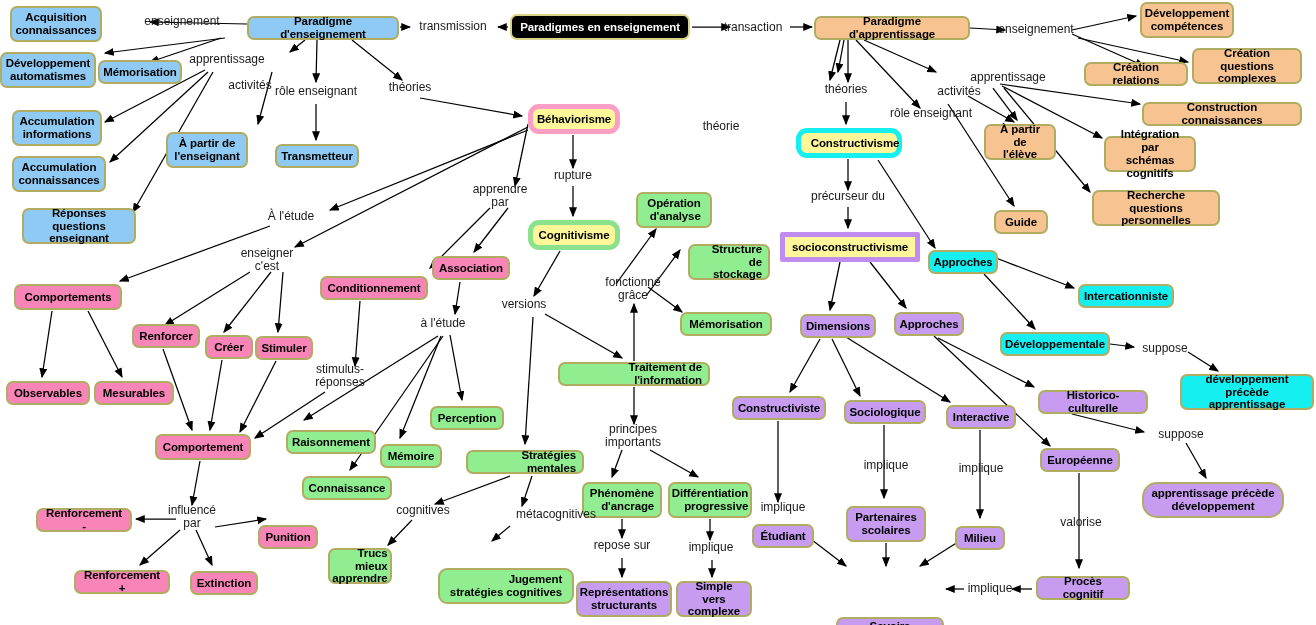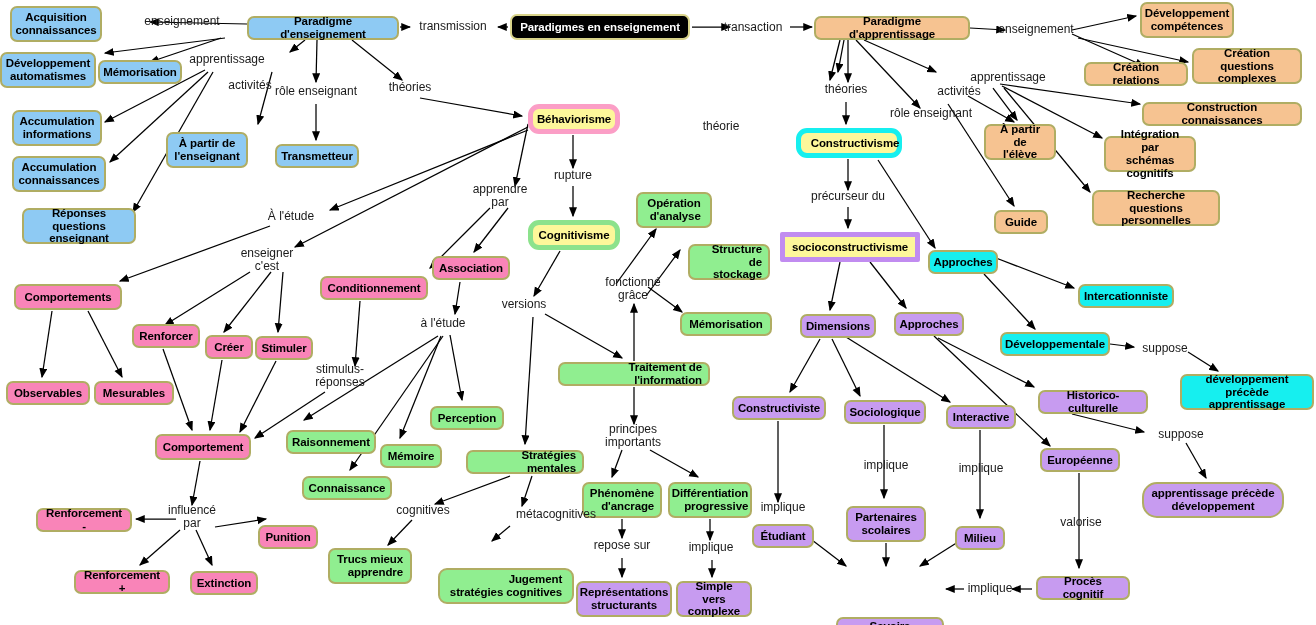--- a/index.html
+++ b/index.html
@@ -210,21 +210,21 @@
 d'analyse</div>
       <div class="node c-green" style="left: 688px; top: 244px; width: 82px; height: 36px; white-space: pre-line;">Structure de
 stockage</div>
       <div class="node c-green" style="left: 680px; top: 312px; width: 92px; height: 24px; white-space: pre-line;">Mémorisation</div>
       <div class="node c-green" style="left: 558px; top: 362px; width: 152px; height: 24px; white-space: pre-line;">Traitement de l'information</div>
       <div class="node c-green" style="left: 430px; top: 406px; width: 74px; height: 24px; white-space: pre-line;">Perception</div>
       <div class="node c-green" style="left: 286px; top: 430px; width: 90px; height: 24px; white-space: pre-line;">Raisonnement</div>
       <div class="node c-green" style="left: 380px; top: 444px; width: 62px; height: 24px; white-space: pre-line;">Mémoire</div>
       <div class="node c-green" style="left: 302px; top: 476px; width: 90px; height: 24px; white-space: pre-line;">Connaissance</div>
       <div class="node c-green" style="left: 466px; top: 450px; width: 118px; height: 24px; white-space: pre-line;">Stratégies mentales</div>
-      <div class="node c-green" style="left: 328px; top: 548px; width: 84px; height: 36px; white-space: pre-line;">Trucs mieux
+      <div class="node c-green" style="left: 328px; top: 548px; width: 64px; height: 36px; white-space: pre-line;">Trucs mieux
 apprendre</div>
       <div class="node c-green" style="left: 438px; top: 568px; width: 136px; height: 36px; white-space: pre-line; border-radius: 9px;">Jugement
 stratégies cognitives</div>
       <div class="node c-green" style="left: 582px; top: 482px; width: 80px; height: 36px; white-space: pre-line;">Phénomène
 d'ancrage</div>
       <div class="node c-green" style="left: 668px; top: 482px; width: 84px; height: 36px; white-space: pre-line;">Différentiation
 progressive</div>
       <div class="node c-orange" style="left: 1140px; top: 2px; width: 94px; height: 36px; white-space: pre-line;">Développement
 compétences</div>
       <div class="node c-orange" style="left: 1084px; top: 62px; width: 104px; height: 24px; white-space: pre-line;">Création relations</div>

